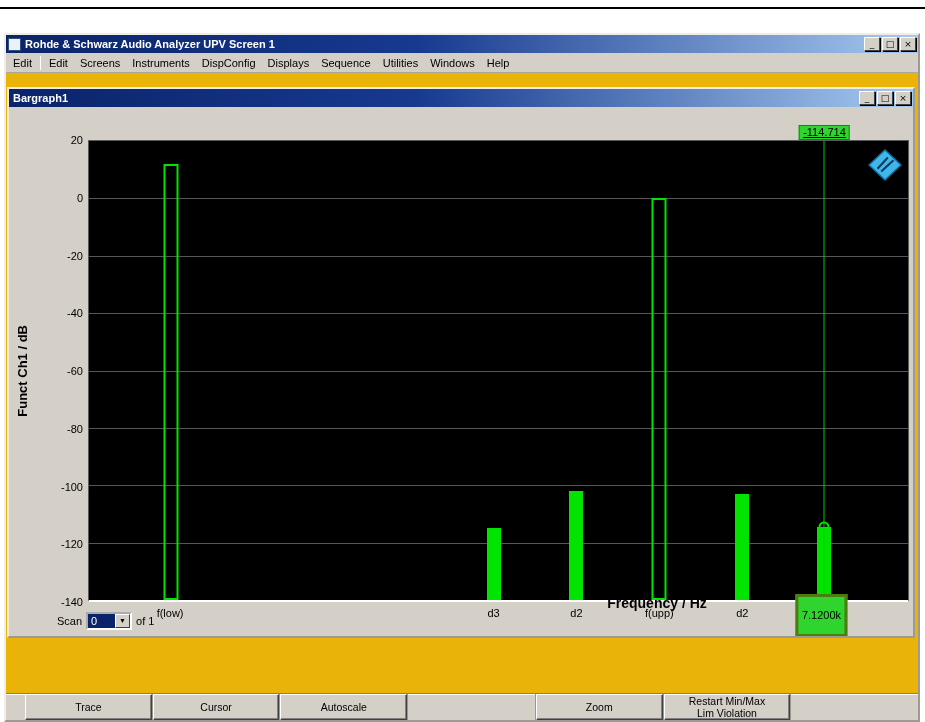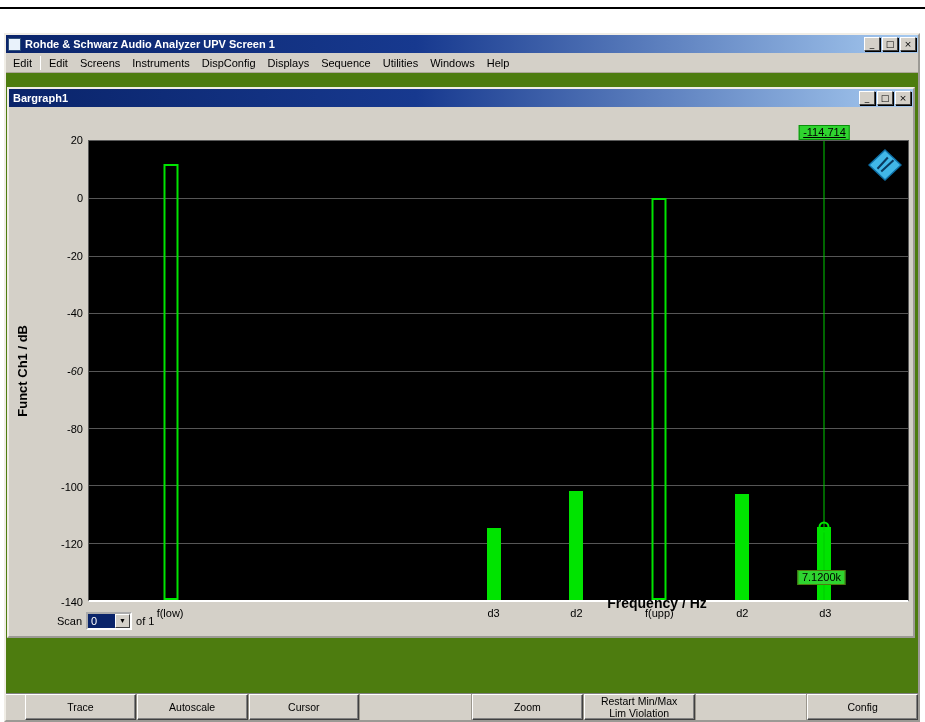--- a/index.html
+++ b/index.html
@@ -18,21 +18,21 @@
   .app-icon{width:13px;height:13px;background:#e9f2fb;border:1px solid #30507c;flex:0 0 auto;}
   .winbtn{width:16px;height:14px;background:#d4d0c8;border:1px solid;border-color:#fff #404040 #404040 #fff;
     box-shadow:1px 1px 0 #000;font-size:9px;line-height:12px;text-align:center;color:#000;
     font-family:"DejaVu Sans",sans-serif;flex:0 0 auto;cursor:default;}
 
   .menubar{height:20px;display:flex;align-items:center;font-size:11px;background:#d4d0c8;
     border-bottom:1px solid #aca899;padding-left:1px;flex:0 0 auto;}
   .menu-item{padding:3px 6px;white-space:nowrap;}
   .menu-sep{width:1px;height:14px;background:#808080;border-right:1px solid #fff;margin:0 2px;}
 
-  .app-client{flex:1;position:relative;background:#4d7c0f;}
+  .app-client{flex:1;position:relative;background:#eab308;}
 
   .bar-window{position:absolute;left:1px;top:14px;width:908px;height:551px;
     background:#d4d0c8;border:2px outset #f0ede6;display:flex;flex-direction:column;}
   .bar-client{flex:1;position:relative;background:#d4d0c8;overflow:hidden;}
 
   .y-axis-title{position:absolute;left:6px;top:33px;height:462px;display:flex;align-items:center;}
   .y-axis-title span{writing-mode:vertical-rl;transform:rotate(180deg);font-weight:bold;font-size:13px;color:#000;}
 
   .y-ticks{position:absolute;left:30px;top:33px;width:44px;height:462px;}
   .ytick{position:absolute;right:0;transform:translateY(-50%);font-size:11px;color:#000;}
@@ -48,22 +48,22 @@
     transform:translate(-50%,-50%);z-index:4;background:transparent;}
   .rs-logo{position:absolute;right:6px;top:8px;z-index:2;}
 
   .x-labels{position:absolute;left:79px;top:500px;width:821px;height:14px;}
   .xlabel{position:absolute;transform:translateX(-50%);font-size:11px;color:#000;white-space:nowrap;}
   .x-axis-title{position:absolute;left:648px;top:488px;transform:translateX(-50%);
     font-weight:bold;font-size:14px;color:#000;white-space:nowrap;}
 
   .cursor-top-label{position:absolute;top:18px;transform:translateX(-50%);background:#2fd42f;
     border:1px solid #0b8f0b;color:#000;font-size:11px;line-height:13px;padding:0 3px;z-index:6;white-space:nowrap;}
-  .cursor-bottom-label{position:absolute;top:463px;transform:translateX(-50%);background:#2fd42f;
-    border:1px solid #4d7c0f;color:#000;font-size:11px;line-height:13px;padding:0 3px;z-index:6;white-space:nowrap;}
+  .cursor-bottom-label{position:absolute;top:487px;transform:translateX(-50%);background:#2fd42f;
+    border:3px solid #4d7c0f;color:#000;font-size:11px;line-height:13px;padding:12px 3px;z-index:6;white-space:nowrap;}
 
   .scan-bar{position:absolute;left:20px;top:505px;display:flex;align-items:center;gap:4px;font-size:11px;color:#000;margin-left:28px;}
   .combo{width:46px;height:18px;border:2px inset #fff;background:#fff;display:flex;align-items:stretch;}
   .combo-value{flex:1;background:#0a246a;color:#fff;font-size:11px;line-height:14px;padding-left:3px;}
   .combo-btn{width:15px;background:#d4d0c8;border:1px solid;border-color:#fff #404040 #404040 #fff;
     font-size:7px;line-height:12px;text-align:center;color:#000;}
 
   .softkey-bar{position:absolute;left:0;right:0;bottom:0;height:27px;display:flex;
     border-top:1px solid #808080;box-shadow:inset 0 1px 0 #fff;background:#d4d0c8;padding-left:19px;}
   .softkey-cell{flex:1 1 0;position:relative;}
@@ -114,21 +114,21 @@
 
       <div class="bar-client">
         <div class="y-axis-title">
           <span>Funct Ch1 / dB</span>
         </div>
         <div class="y-ticks">
             <div class="ytick" style="top: 0%;">20</div>
             <div class="ytick" style="top: 12.5%;">0</div>
             <div class="ytick" style="top: 25%;">-20</div>
             <div class="ytick" style="top: 37.5%;">-40</div>
-            <div class="ytick" style="top: 50%; font-style: italic;">-60</div>
+            <div class="ytick" style="top: 50%;">-60</div>
             <div class="ytick" style="top: 62.5%;">-80</div>
             <div class="ytick" style="top: 75%;">-100</div>
             <div class="ytick" style="top: 87.5%; text-align: right;">-120</div>
             <div class="ytick" style="top: 100%;">-140</div>
           </div>
 
         <div class="plot">
           <svg class="rs-logo" width="34" height="32" viewBox="0 0 36 34">
             <polygon points="18,1 35,17 18,33 1,17" fill="#41b7e8" stroke="#0e6fa6" stroke-width="1.5"></polygon>
             <path d="M10 21 L21 9 M14 24 L27 12" stroke="#0a3a60" stroke-width="2.2" fill="none"></path>
@@ -172,33 +172,30 @@
           <span>of 1</span>
         </div>
       </div>
     </div>
 
     <div class="softkey-bar">
         <div class="softkey-cell">
           <button class="softkey-button">Trace</button>
         </div>
         <div class="softkey-cell">
+          <button class="softkey-button">Cursor</button>
+        </div>
+        <div class="softkey-cell">
           <button class="softkey-button">Autoscale</button>
-        </div>
-        <div class="softkey-cell">
-          <button class="softkey-button">Cursor</button>
         </div>
         <div class="softkey-cell"></div>
         <div class="softkey-cell">
           <button class="softkey-button">Zoom</button>
         </div>
         <div class="softkey-cell">
           <button class="softkey-button">Restart Min/Max
 Lim Violation</button>
         </div>
         <div class="softkey-cell"></div>
-        <div class="softkey-cell">
-          <button class="softkey-button">Config</button>
-        </div>
       </div>
 
   </div>
 </div>
 
 </body></html>

